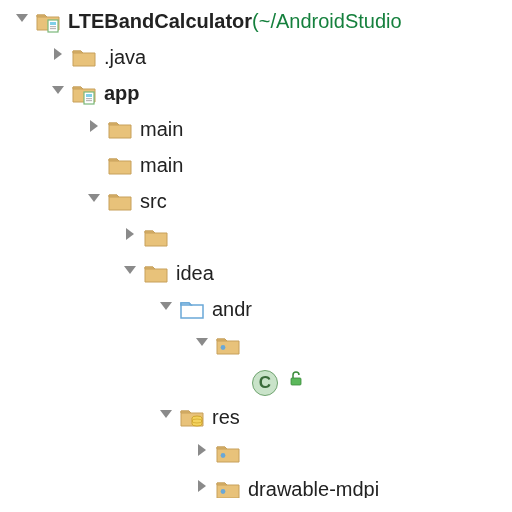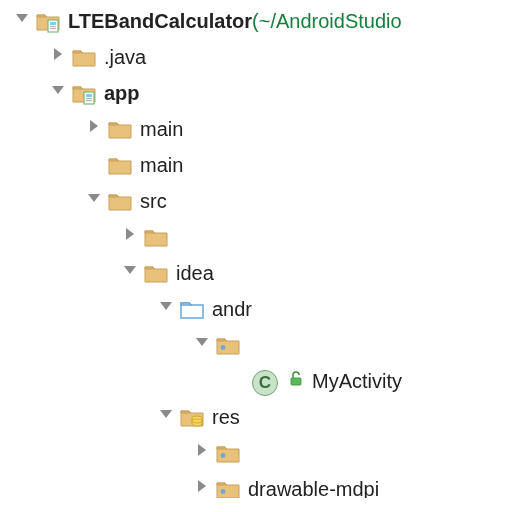--- a/index.html
+++ b/index.html
@@ -248,21 +248,20 @@
 </div>
 
 <div class="row">
   <span class="indent" style="width:252px"></span>
   <span class="class-ic">C</span>
   <span class="lock-ic">
       <svg width="16" height="16">
         <use href="#open-lock"></use>
       </svg>
     </span>
-  <span class="label">MyActivity</span>
 </div>
 
 <div class="row">
   <span class="indent" style="width:158px"></span>
   <span class="arrow">
       <svg>
         <use href="#arrow-down"></use>
       </svg>
     </span>
   <span class="ic">

